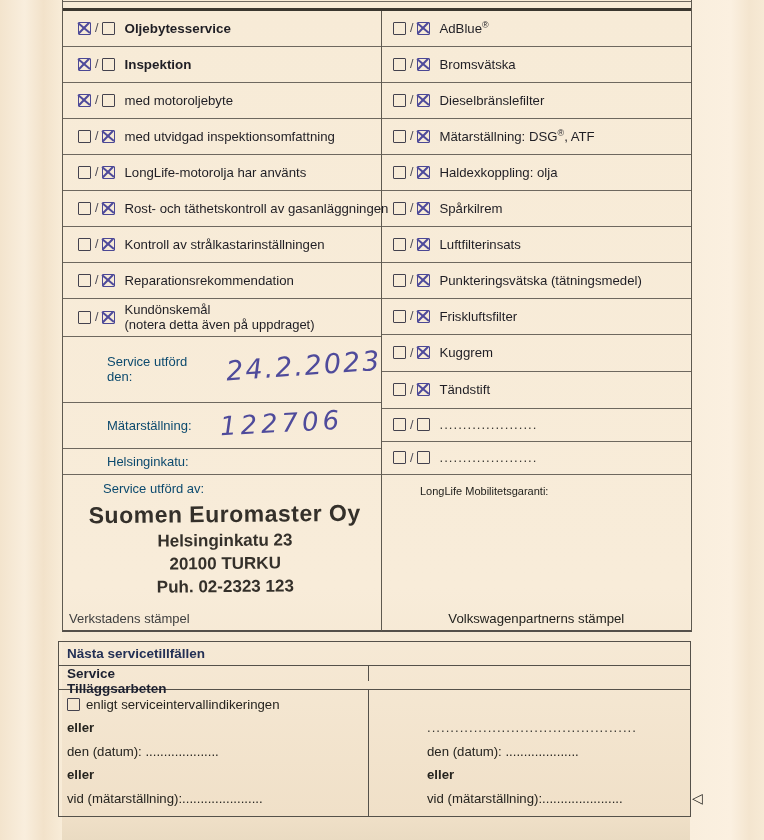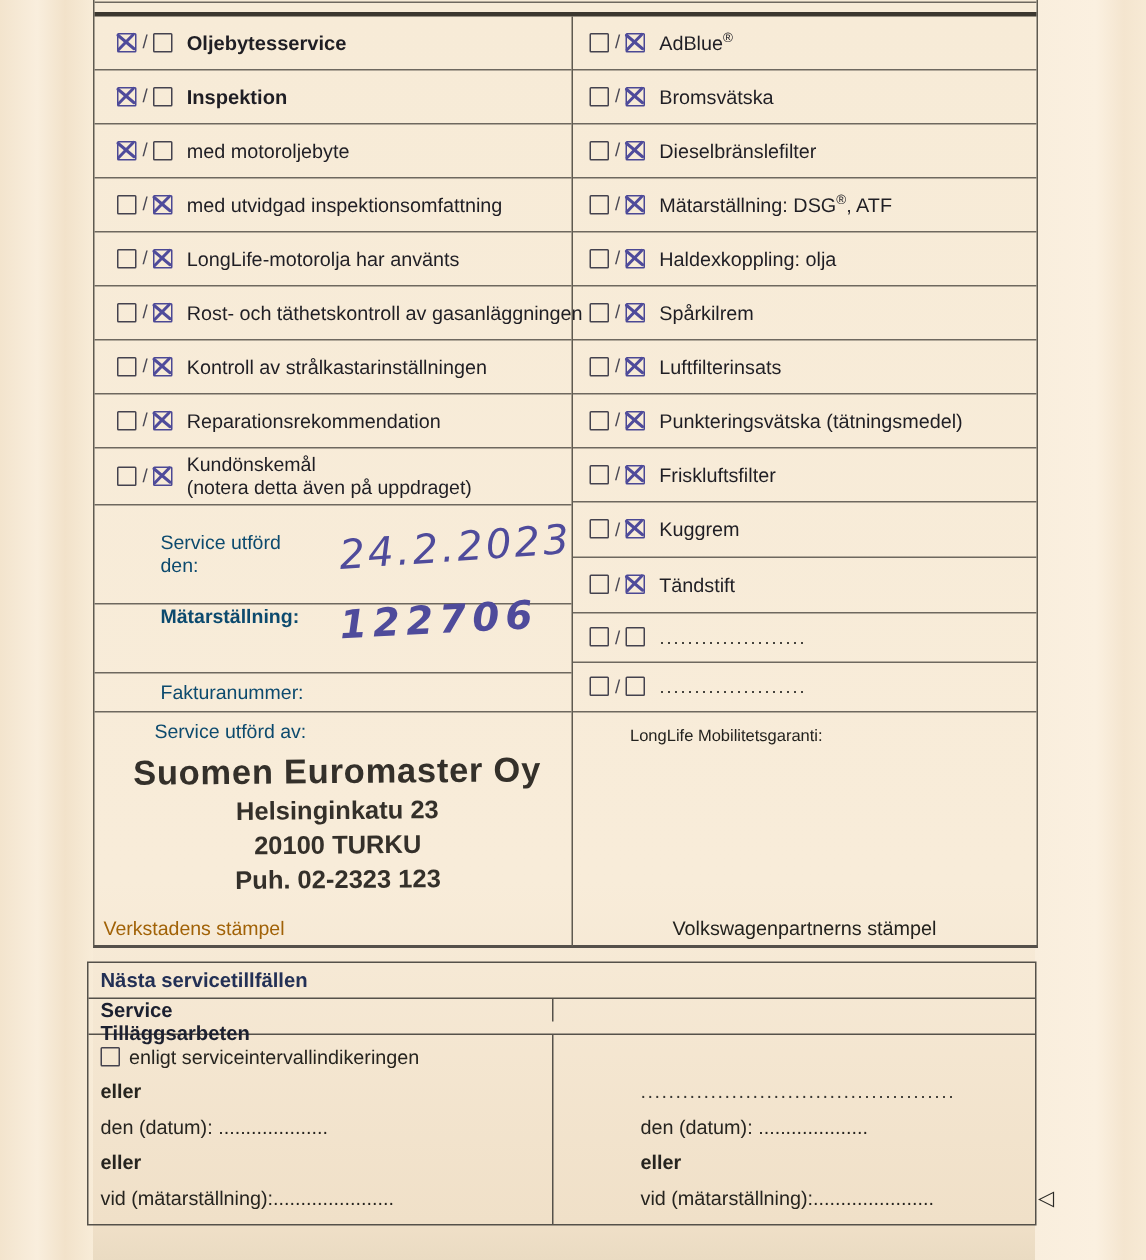--- a/index.html
+++ b/index.html
@@ -39,34 +39,34 @@
   .cb.checked{border-color:#4b4894;}
   .cb.checked::before,.cb.checked::after{content:"";position:absolute;left:-3px;top:4px;
     width:16px;height:2px;background:var(--pen-ink,#4f4b9b);border-radius:2px;}
   .cb.checked::before{transform:rotate(40deg);}
   .cb.checked::after{transform:rotate(-46deg);}
 
   
   .fcell{border-bottom:1.35px solid #6e685f;box-sizing:border-box;position:relative;}
   .flabel{font-size:13px;color:#0c4a6e;margin-left:34px;}
   .cell-service-date{height:66px;display:flex;align-items:center;padding-left:10px;}
-  .cell-odometer{height:46px;display:flex;padding-left:10px;font-weight:bold;}
+  .cell-odometer{height:46px;display:flex;align-items:center;padding-left:10px;}
   .cell-invoice{height:26px;display:flex;align-items:center;padding-left:10px;}
   .cell-performed{height:156px;border-bottom:none;padding:4px 0 0 6px;}
   .cell-longlife{height:156px;border-bottom:none;position:relative;}
 
   .handwriting{font-family:"DejaVu Sans",sans-serif;font-style:italic;
     color:var(--pen-ink,#5a55a0);}
   .hw-date{font-size:27px;letter-spacing:2px;margin-left:16px;transform:rotate(-4deg);margin-top:-8px;}
   .hw-odo{font-size:26px;letter-spacing:4px;margin-left:28px;transform:rotate(-3deg);margin-top:-4px;}
 
   .stamp{ text-align:center;margin-top:4px;transform:rotate(-0.5deg);color:#34302a;}
   .stamp-name{font-size:23px;font-weight:bold;letter-spacing:0.5px;}
   .stamp-line{font-size:17px;font-weight:bold;margin-top:3px;}
-  .stamp-bottom-label{position:absolute;left:6px;bottom:5px;font-size:13px;color:#a16207;}
+  .stamp-bottom-label{position:absolute;left:6px;bottom:5px;font-size:13px;color:#404040;}
   .longlife-label{position:absolute;left:38px;top:10px;font-size:11px;color:#23221e;}
   .vw-stamp-label{position:absolute;left:0;right:0;bottom:5px;text-align:center;font-size:13.2px;color:#23221e;}
 
   .dots{letter-spacing:1px;color:#3a3833;}
 
   
   .next-table{position:absolute;left:58px;top:641px;width:633px;height:176px;
     border:1.6px solid #55514a;box-sizing:border-box;}
   .nt-title{height:23px;border-bottom:1.6px solid #55514a;display:flex;align-items:center;
     padding-left:8px;font-size:13.5px;font-weight:bold;color:var(--header-navy,#233055);}
@@ -172,21 +172,21 @@
 
     <div class="fcell cell-service-date">
       <span class="flabel">Service utförd den:</span>
       <span class="handwriting hw-date">24.2.2023</span>
     </div>
     <div class="fcell cell-odometer">
       <span class="flabel">Mätarställning:</span>
       <span class="handwriting hw-odo">122706</span>
     </div>
     <div class="fcell cell-invoice">
-      <span class="flabel">Fakturanummer:</span>
+      <span class="flabel">Helsinginkatu:</span>
     </div>
     <div class="fcell cell-performed">
       <span class="flabel">Service utförd av:</span>
       <div class="stamp">
         <div class="stamp-name">Suomen Euromaster Oy</div>
         <div class="stamp-line">Helsinginkatu 23</div>
         <div class="stamp-line">20100 TURKU</div>
         <div class="stamp-line">Puh. 02-2323 123</div>
       </div>
       <span class="stamp-bottom-label">Verkstadens stämpel</span>

